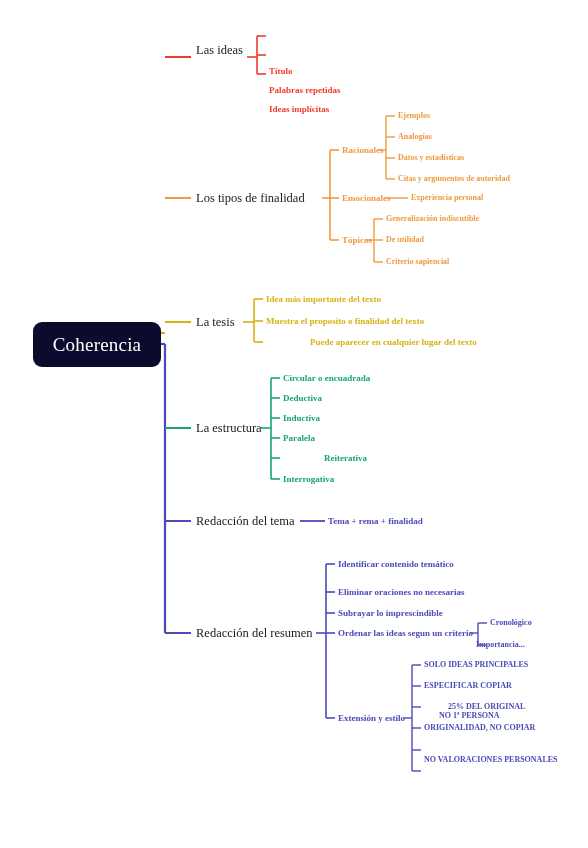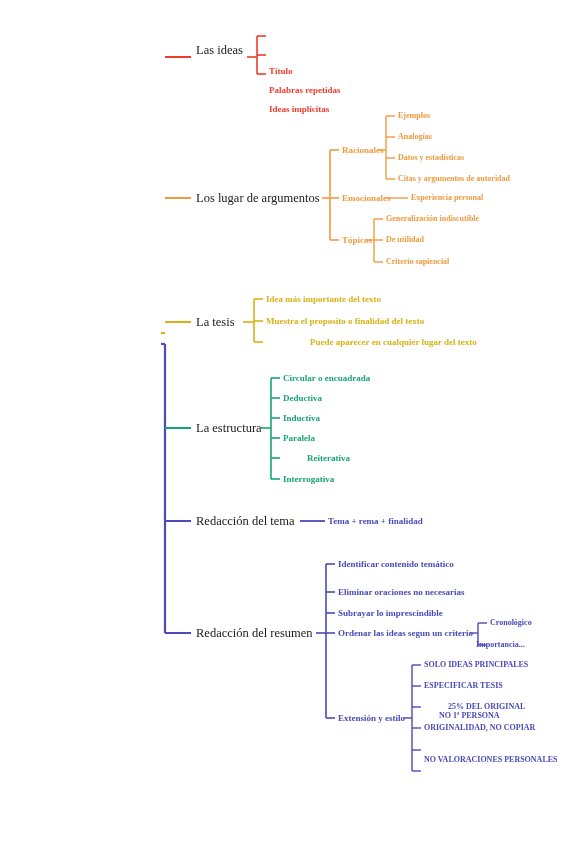--- a/index.html
+++ b/index.html
@@ -166,28 +166,31 @@
     <path d="M412,665 L412,771" fill="none" stroke="#4a4ab8" stroke-width="1.4"></path>
     <path d="M404,718 L412,718" fill="none" stroke="#4a4ab8" stroke-width="1.4"></path>
     <path d="M412,665 L421,665" fill="none" stroke="#4a4ab8" stroke-width="1.4"></path>
     <path d="M412,686 L421,686" fill="none" stroke="#4a4ab8" stroke-width="1.4"></path>
     <path d="M412,707 L421,707" fill="none" stroke="#4a4ab8" stroke-width="1.4"></path>
     <path d="M412,728 L421,728" fill="none" stroke="#4a4ab8" stroke-width="1.4"></path>
     <path d="M412,750 L421,750" fill="none" stroke="#4a4ab8" stroke-width="1.4"></path>
     <path d="M412,771 L421,771" fill="none" stroke="#4a4ab8" stroke-width="1.4"></path>
   </svg>
 
+  <div id="root-node">
+    <span class="root-label">Coherencia</span>
+  </div>
 
   <div class="node lvl1" style="left:196px; top:50px;">Las ideas</div>
 
   <div class="node lvl2 c-red" style="left:269px; top:36px;">Título</div>
   <div class="node lvl2 c-red" style="left:269px; top:55px;">Palabras repetidas</div>
   <div class="node lvl2 c-red" style="left:269px; top:74px;">Ideas implícitas</div>
 
-  <div class="node lvl1" style="left:196px; top:198px;">Los lugar de argumentos</div>
+  <div class="node lvl1" style="left:196px; top:198px;">Los tipos de finalidad</div>
 
   <div class="node lvl2 c-orange" style="left:342px; top:150px;">Racionales</div>
   <div class="node lvl2 c-orange" style="left:342px; top:198px;">Emocionales</div>
   <div class="node lvl2 c-orange" style="left:342px; top:240px;">Tópicos</div>
 
   <div class="node lvl3 c-orange" style="left:398px; top:116px;">Ejemplos</div>
   <div class="node lvl3 c-orange" style="left:398px; top:137px;">Analogías</div>
   <div class="node lvl3 c-orange" style="left:398px; top:158px;">Datos y estadísticas</div>
   <div class="node lvl3 c-orange" style="left:398px; top:179px;">Citas y argumentos de autoridad</div>
 
@@ -202,37 +205,37 @@
   <div class="node lvl2 c-yellow" style="left:266px; top:299px;">Idea más importante del texto</div>
   <div class="node lvl2 c-yellow" style="left:266px; top:321px;">Muestra el proposito o finalidad del texto</div>
   <div class="node lvl2 c-yellow" style="left:266px; top:342px;margin-left:44px;">Puede aparecer en cualquier lugar del texto</div>
 
   <div class="node lvl1" style="left:196px; top:428px;">La estructura</div>
 
   <div class="node lvl2 c-green" style="left:283px; top:378px;">Circular o encuadrada</div>
   <div class="node lvl2 c-green" style="left:283px; top:398px;">Deductiva</div>
   <div class="node lvl2 c-green" style="left:283px; top:418px;">Inductiva</div>
   <div class="node lvl2 c-green" style="left:283px; top:438px;">Paralela</div>
-  <div class="node lvl2 c-green" style="left:283px; top:458px;padding-left:24px;">Reiterativa</div>
+  <div class="node lvl2 c-green" style="left:300px; top:458px;padding-left:24px;">Reiterativa</div>
   <div class="node lvl2 c-green" style="left:283px; top:479px;">Interrogativa</div>
 
   <div class="node lvl1" style="left:196px; top:521px;">Redacción del tema</div>
   <div class="node lvl2 c-blue" style="left:328px; top:521px;">Tema + rema + finalidad</div>
 
   <div class="node lvl1" style="left:196px; top:633px;">Redacción del resumen</div>
 
   <div class="node lvl2 c-blue" style="left:338px; top:564px;text-align:right;">Identificar contenido temático</div>
   <div class="node lvl2 c-blue" style="left:338px; top:592px;">Eliminar oraciones no necesarias</div>
   <div class="node lvl2 c-blue" style="left:338px; top:613px;">Subrayar lo imprescindible</div>
   <div class="node lvl2 c-blue" style="left:338px; top:633px;">Ordenar las ideas segun un criterio</div>
   <div class="node lvl2 c-blue" style="left:338px; top:718px;">Extensión y estilo</div>
 
   <div class="node lvl3 c-blue" style="left:490px; top:623px;">Cronológico</div>
   <div class="node lvl3 c-blue" style="left:476px; top:645px;">Importancia...</div>
 
   <div class="node lvl3 c-blue" style="left:424px; top:665px;">SOLO IDEAS PRINCIPALES</div>
-  <div class="node lvl3 c-blue" style="left:424px; top:686px;">ESPECIFICAR TESIS</div>
+  <div class="node lvl3 c-blue" style="left:424px; top:686px;">ESPECIFICAR COPIAR</div>
   <div class="node lvl3 c-blue" style="left:424px; top:707px;margin-left:24px;">25% DEL ORIGINAL</div>
   <div class="node lvl3 c-blue" style="left:424px; top:728px;">ORIGINALIDAD, NO COPIAR</div>
   <div class="node lvl3 c-blue" style="left:424px; top:716px;padding-left:15px;">NO 1ª PERSONA</div>
   <div class="node lvl3 c-blue" style="left:424px; top:760px;">NO VALORACIONES PERSONALES</div>
 
 </div>
 
 </body></html>

